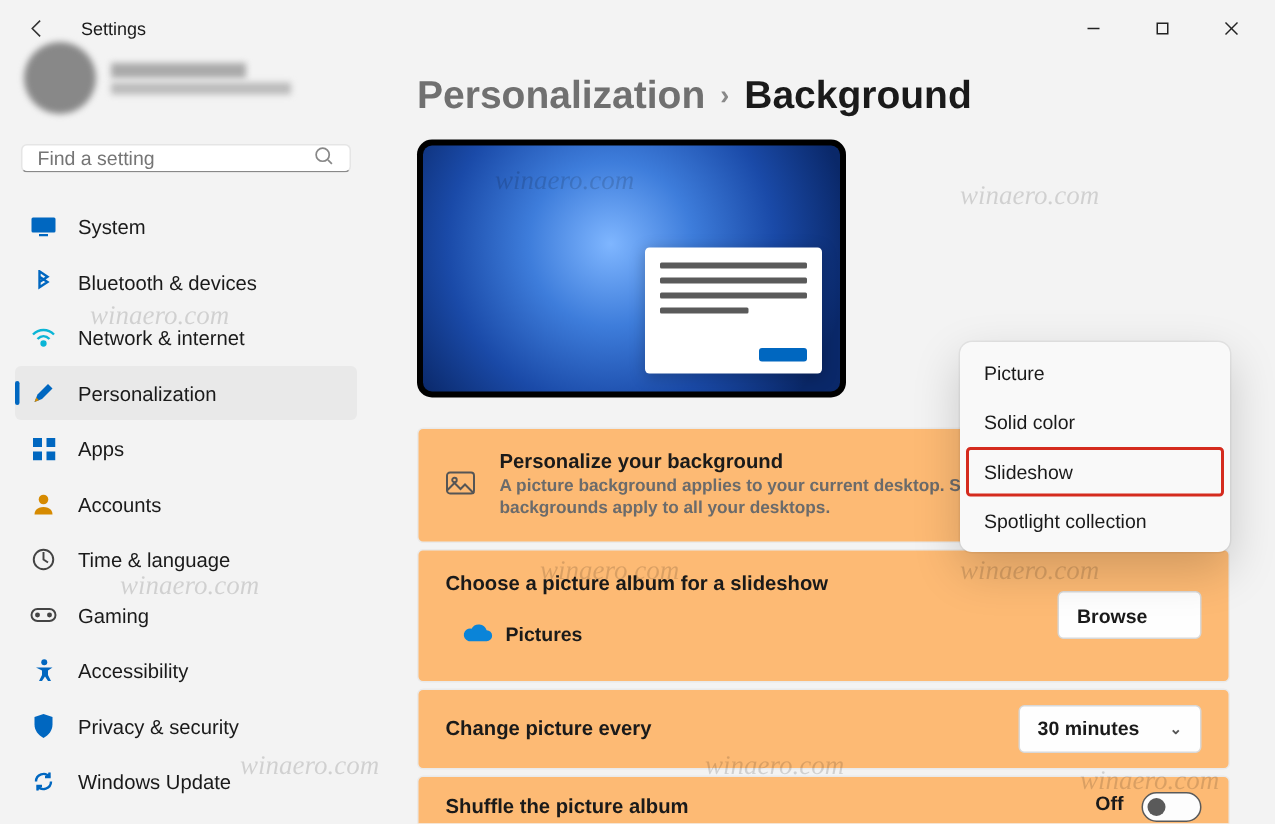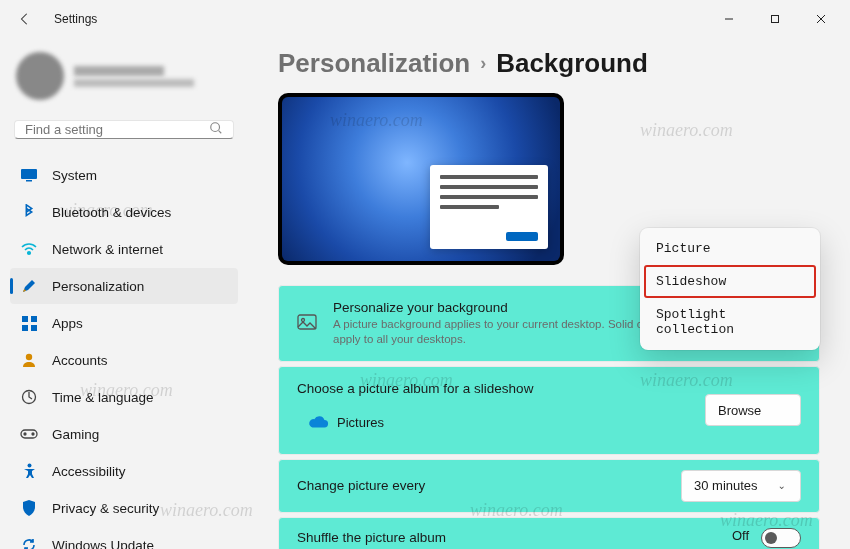--- a/index.html
+++ b/index.html
@@ -23,21 +23,21 @@
   }
   .titlebar .back { width:18px; display:flex; align-items:center; justify-content:center; cursor:pointer;}
   .titlebar .title { font-size:12px; margin-left:20px;}
   .win-controls { margin-left:auto; display:flex; }
   .win-controls div {
     width:46px; height:30px; display:flex; align-items:center; justify-content:center; font-size:10px; color:#222;
   }
   .win-controls svg { width:10px; height:10px; }
   
   .layout { display:flex; height:calc(100% - 38px); }
-  .sidebar { width:248px; padding:6px 10px 10px 10px; display:flex; flex-direction:column; gap:4px; }
+  .sidebar { width:248px; padding:6px 10px 10px 10px; display:flex; flex-direction:column; gap:4px;justify-content:flex-end; }
   .profile { display:flex; align-items:center; gap:10px; padding:8px 6px 16px 6px;}
   .avatar { width:48px; height:48px; border-radius:50%; background:#888; filter:blur(2px); }
   .profile-text { display:flex; flex-direction:column; gap:3px;}
   .profile-text .l1 { width:90px; height:10px; background:#aaa; filter:blur(2px);}
   .profile-text .l2 { width:120px; height:8px; background:#bbb; filter:blur(2px);}
   .search {
     height:34px; background:#fff; border:1px solid #e5e5e5; border-bottom:1.5px solid #888;
     border-radius:4px; display:flex; align-items:center; padding:0 10px; margin:0 4px 14px 4px;
   }
   .search input { flex:1; border:none; outline:none; font-size:13px; background:transparent;}
@@ -71,22 +71,22 @@
   .preview-window {
     position:absolute; right:12px; bottom:12px; width:118px; height:84px; background:#fff;
     border-radius:3px; box-shadow:0 2px 10px rgba(0,0,0,.25);
     padding:10px;
   }
   .preview-window .line { height:4px; background:#5a5a5a; margin-bottom:6px; border-radius:1px;}
   .preview-window .line.short { width:60%; }
   .preview-window .btn { position:absolute; right:10px; bottom:8px; width:32px; height:9px; background:#0067c0; border-radius:2px;}
 
   .setting-row {
-    background:#5eead4; border:1px solid #eaeaea; border-radius:4px;
-    padding:14px 18px; display:flex; align-items:center; gap:16px; margin-bottom:4px;
+    background:#fdba74; border:1px solid #eaeaea; border-radius:4px;
+    padding:14px 18px; display:flex; align-items:center; gap:16px; margin-bottom:4px;font-weight:bold;
   }
   .setting-row.tight { padding:10px 18px;}
   .setting-row .lead-icon { width:20px; display:flex; align-items:center; justify-content:center;}
   .setting-body { flex:1;}
   .setting-title { font-size:13.5px; color:#1a1a1a;}
   .setting-sub { font-size:11.5px; color:#6b6b6b; margin-top:2px; line-height:1.3;}
   .control {
     height:32px; min-width:120px; background:#fefefe; border:1px solid #d8d8d8; border-radius:4px;
     display:flex; align-items:center; justify-content:flex-start; padding:0 12px; font-size:13px; gap:20px;
   }
@@ -101,21 +101,21 @@
     display:flex; align-items:center; gap:8px; margin-top:10px;
     height:34px; padding:0 10px; border-radius:4px;
   }
   .cloud-icon { width:22px; height:16px;}
 
   
   .dropdown {
     position:absolute; right:30px; top:190px; width:180px;
     background:#f9f9f9; border-radius:8px;
     box-shadow:0 12px 32px rgba(0,0,0,.18), 0 0 0 1px rgba(0,0,0,.05);
-    padding:4px; z-index:50;font-family:Liberation Mono, monospace;
+    padding:4px; z-index:50;
   }
   .dropdown-item { padding:9px 12px; font-size:13px; border-radius:4px; cursor:pointer;}
   .dropdown-item.highlight { border:2px solid #d52b1e; border-radius:3px; padding:7px 10px;}
 
   
   .watermark {
     position:absolute; font-size:18px; color:rgba(0,0,0,.14); font-style:italic;
     font-family: Georgia, serif; pointer-events:none;
   }
   .wm1{left:60px; top:200px;}
@@ -352,20 +352,21 @@
       <div class="toggle">
         <span>Off</span>
         <div class="toggle-track">
             <div class="toggle-thumb"></div>
           </div>
       </div>
     </div>
 
     <div class="dropdown">
       <div class="dropdown-item">Picture</div>
+      <div class="dropdown-item">Solid color</div>
       <div class="dropdown-item highlight">Slideshow</div>
       <div class="dropdown-item">Spotlight collection</div>
     </div>
 
   </div>
 </div>
 
 <div class="watermark wm1">winaero.com</div>
 <div class="watermark wm2">winaero.com</div>
 <div class="watermark wm3">winaero.com</div>

